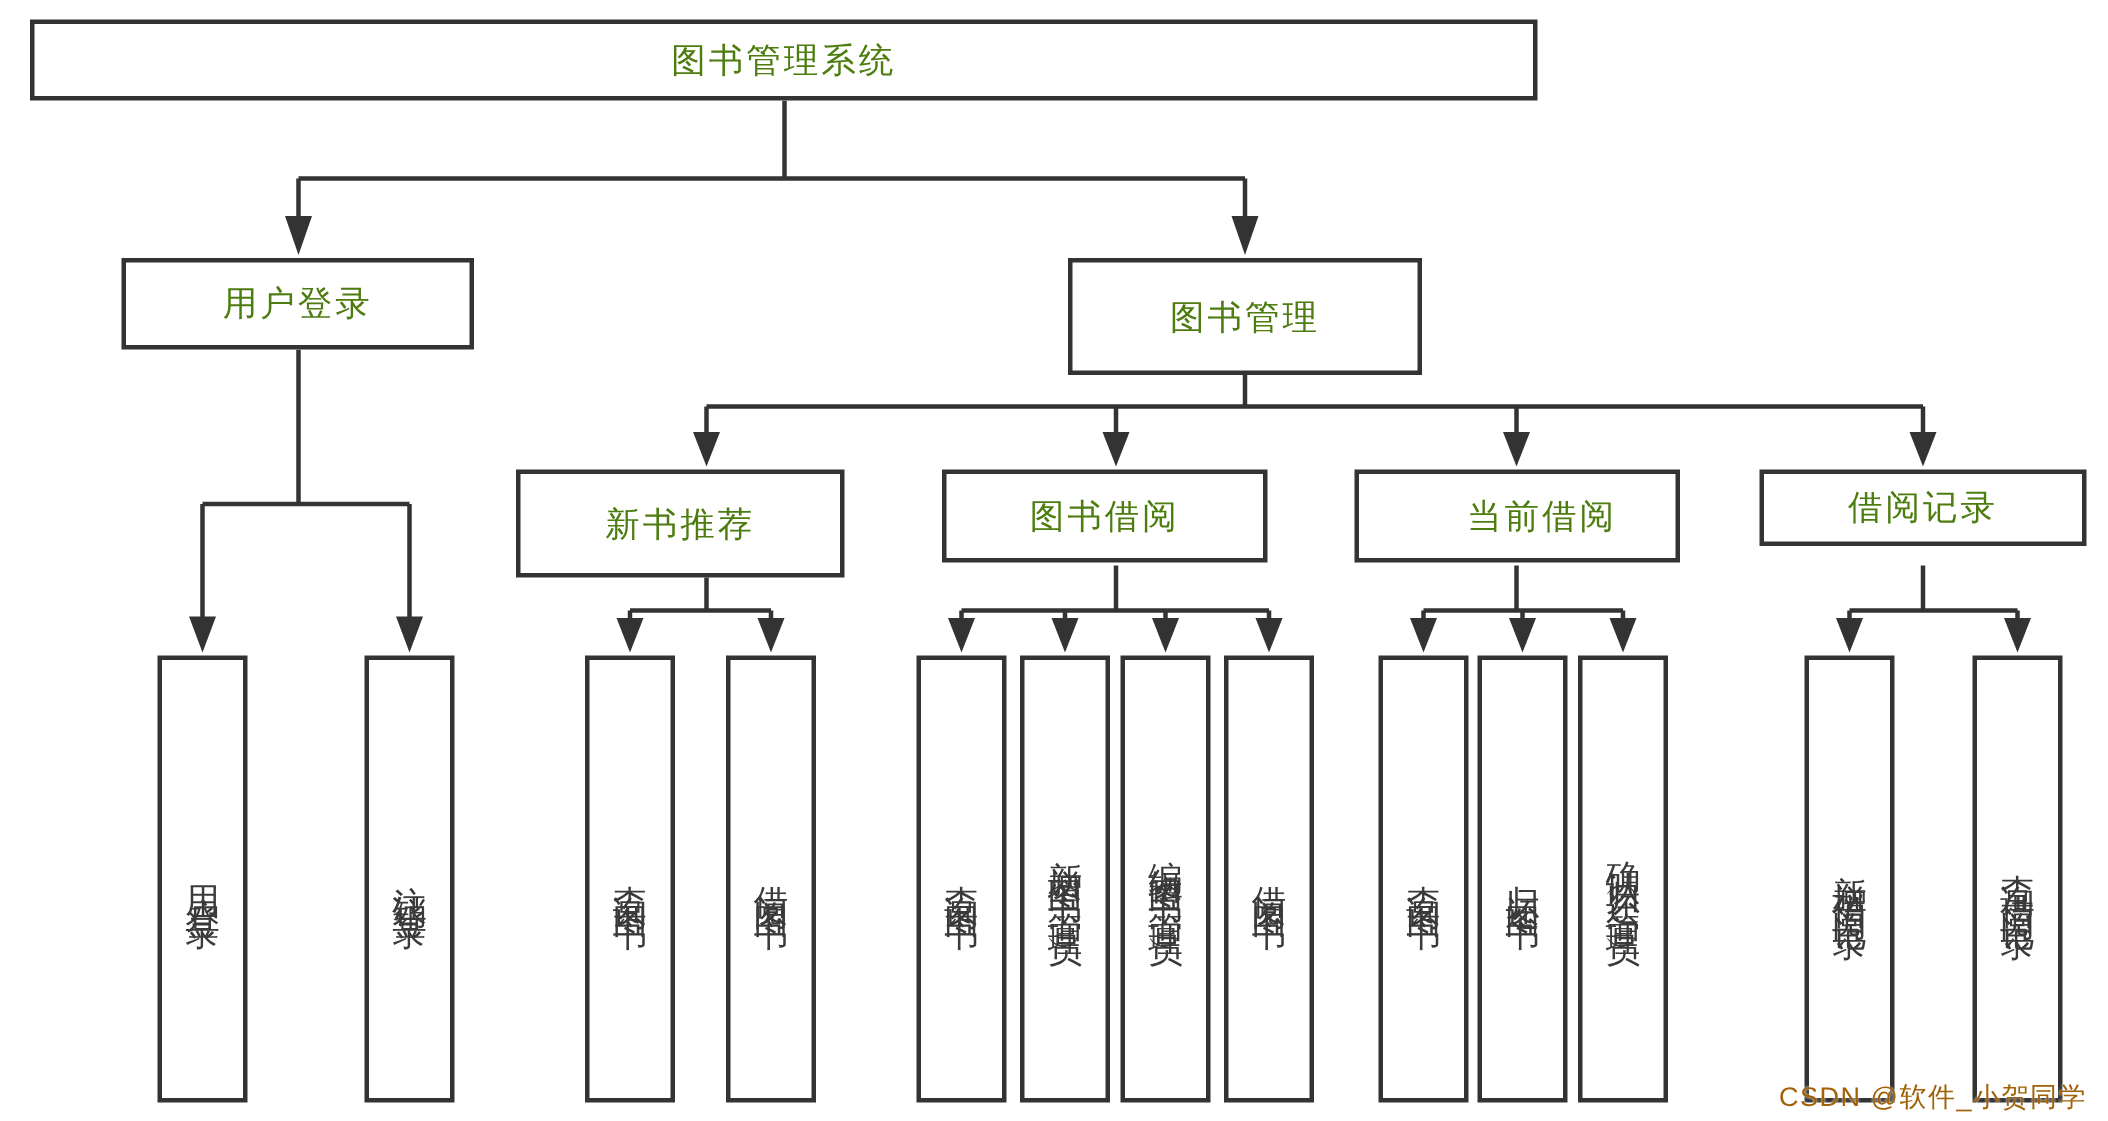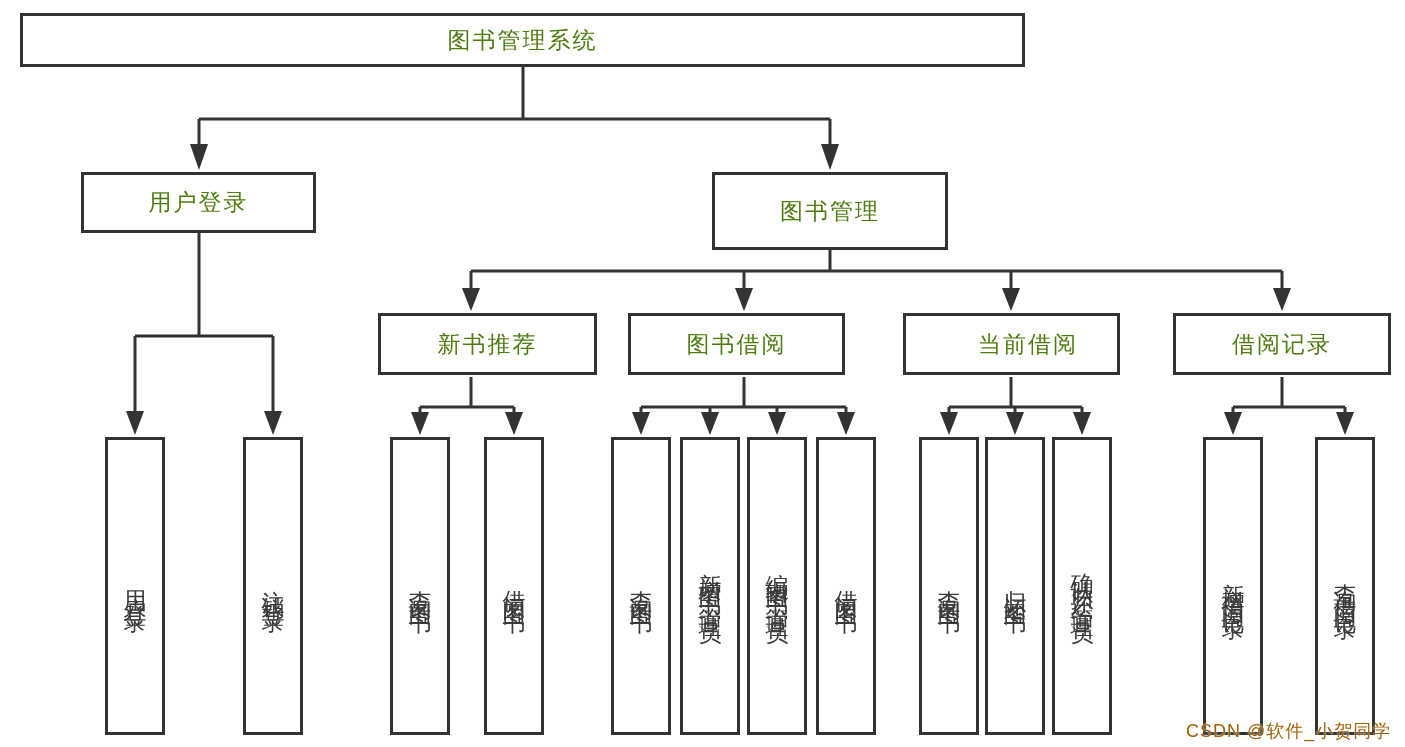--- a/index.html
+++ b/index.html
@@ -135,30 +135,30 @@
     <span>图书管理系统</span>
   </div>
 
   <div class="node hnode" style="left:81px; top:172px; width:235px; height:61px;">
     <span>用户登录</span>
   </div>
   <div class="node hnode" style="left:712px; top:172px; width:236px; height:78px;">
     <span>图书管理</span>
   </div>
 
-  <div class="node hnode" style="left:378px; top:313px; width:219px; height:62px;">
+  <div class="node hnode" style="left:344px; top:313px; width:219px; height:72px;">
     <span>新书推荐</span>
   </div>
   <div class="node hnode" style="left:628px; top:313px; width:217px; height:62px;">
     <span>图书借阅</span>
   </div>
   <div class="node hnode" style="left:903px; top:313px; width:217px; height:62px;padding-left:33px;">
     <span>当前借阅</span>
   </div>
-  <div class="node hnode" style="left:1173px; top:313px; width:218px; height:62px;">
+  <div class="node hnode" style="left:1173px; top:313px; width:218px; height:51px;">
     <span>借阅记录</span>
   </div>
 
   <div class="node vnode" style="left:105px;">
     <span>用户登录</span>
   </div>
   <div class="node vnode" style="left:243px;">
     <span>注销登录</span>
   </div>
 

